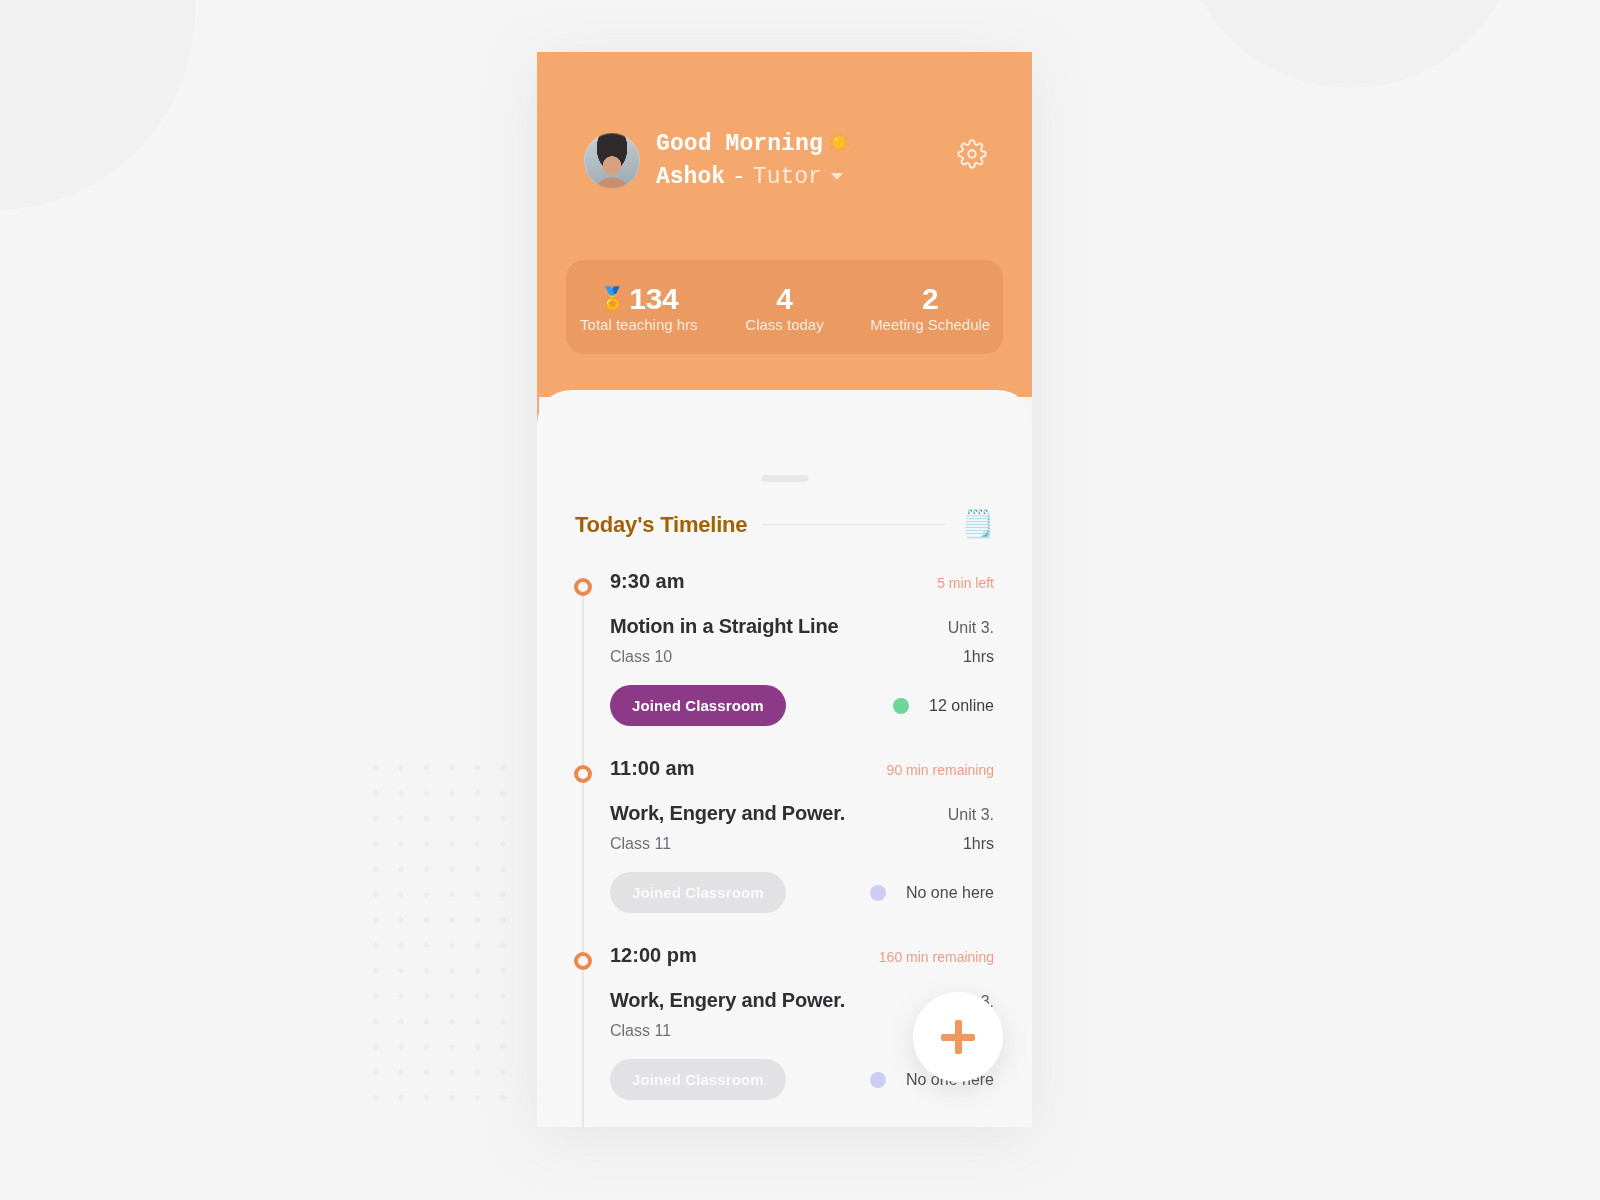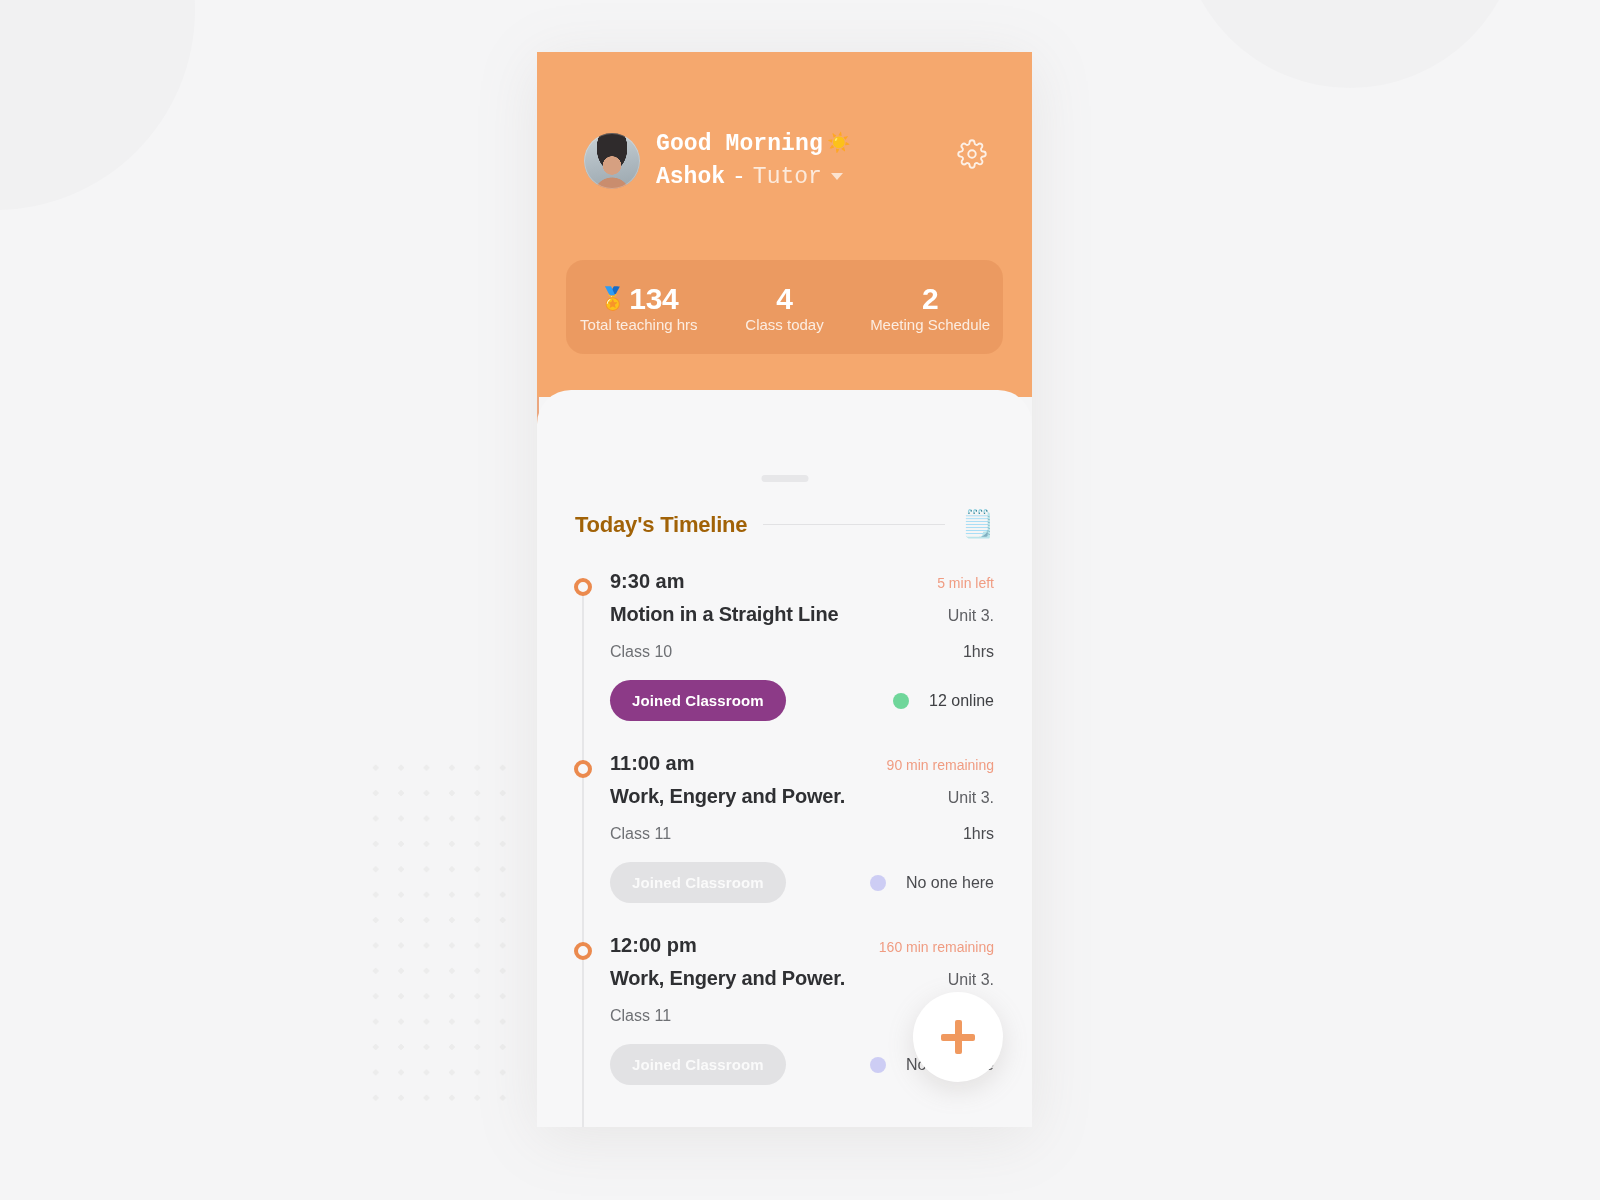--- a/index.html
+++ b/index.html
@@ -115,24 +115,24 @@
   .tl-dot {
     position:absolute; left:37px; top:8px; width:18px; height:18px;
     border-radius:50%; border:4.5px solid #eb8a4e; background:#f7f7f8; z-index:2;
   }
   .tl-row {
     display:flex; justify-content:space-between; align-items:baseline;
     padding-left:73px; padding-right:38px;
   }
   .tl-time { font-size:20px; font-weight:700; color:#2f3033; }
   .tl-remaining { font-size:14px; color:#f09c82; }
-  .tl-row-title { margin-top:10px;gap:29px; }
+  .tl-row-title { margin-top:22px;gap:29px; }
   .tl-subject { font-size:20px; font-weight:700; color:#2f3033; letter-spacing:-.2px; }
   .tl-unit { font-size:16px; color:#5f6064; font-weight:400; }
-  .tl-row-class { margin-top:17px; }
+  .tl-row-class { margin-top:10px; }
   .tl-class { font-size:16px; color:#6e7074; }
   .tl-hrs { font-size:16px; color:#4a4b4f; }
   .tl-row-action { margin-top:19px; align-items:center; }
   .join-btn {
     font-size:15px; font-weight:700; color:#ffffff;
     padding:12px 22px; border-radius:22px; border:none;
     background:#8c3a87; letter-spacing:.1px;
   }
   .join-btn.disabled { background:#e2e2e4; color:#fafafa; font-weight:700; }
   .presence { display:flex; align-items:center; gap:20px; }

